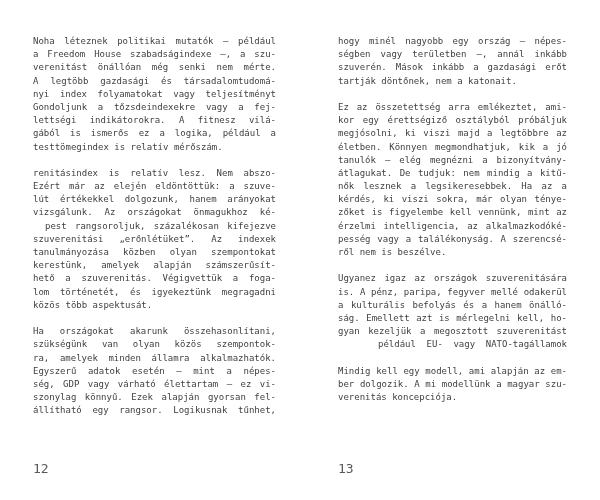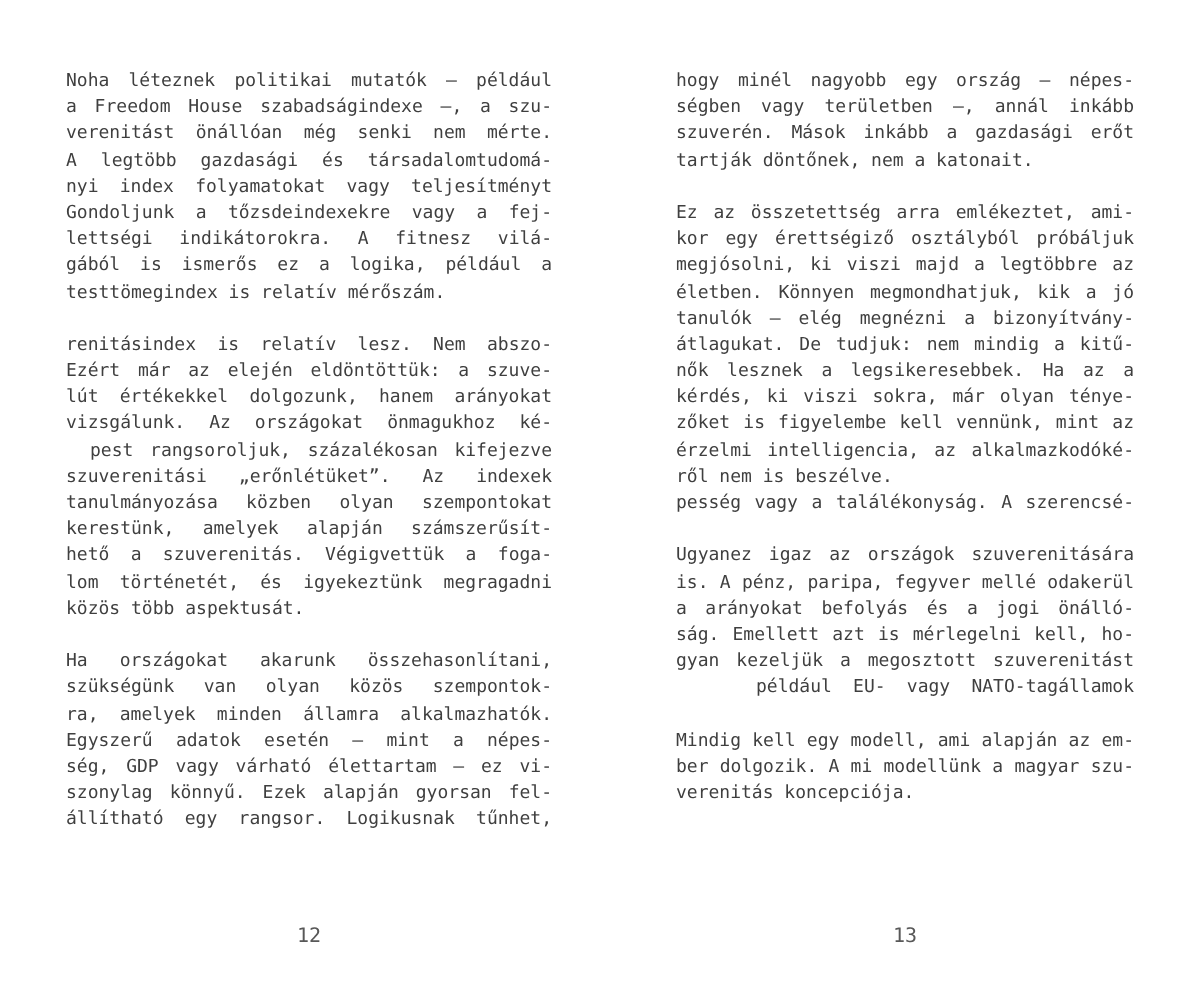--- a/index.html
+++ b/index.html
@@ -33,24 +33,23 @@
     text-align: justify;
     text-align-last: justify;
     overflow: hidden;
   }
   .line.plast {
     text-align-last: left;
   }
   .page-number {
     position: absolute;
     top: 464px;
-    font-size: 10px;
+    font-size: 13px;
     line-height: 10px;
     color: #585858;
-    text-align: center;
   }
   #pn-left  { left: 33px;  width: 243px; }
   #pn-right { left: 338px; width: 229px; }
 </style>
 </head>
 <body>
 
 <div class="spread" style="background: rgb(255, 255, 255);">
   <div class="page-col" id="page-left">
     <div>
@@ -101,27 +100,27 @@
           <div class="line" style="color: rgb(63, 63, 63);">Ez az összetettség arra emlékeztet, ami-</div>
           <div class="line" style="color: rgb(63, 63, 63);">kor egy érettségiző osztályból próbáljuk</div>
           <div class="line" style="color: rgb(63, 63, 63);">megjósolni, ki viszi majd a legtöbbre az</div>
           <div class="line" style="color: rgb(63, 63, 63);">életben. Könnyen megmondhatjuk, kik a jó</div>
           <div class="line" style="color: rgb(63, 63, 63);">tanulók — elég megnézni a bizonyítvány-</div>
           <div class="line" style="color: rgb(63, 63, 63);">átlagukat. De tudjuk: nem mindig a kitű-</div>
           <div class="line" style="color: rgb(63, 63, 63);">nők lesznek a legsikeresebbek. Ha az a</div>
           <div class="line" style="color: rgb(63, 63, 63);">kérdés, ki viszi sokra, már olyan ténye-</div>
           <div class="line" style="color: rgb(63, 63, 63);">zőket is figyelembe kell vennünk, mint az</div>
           <div class="line" style="color: rgb(63, 63, 63);">érzelmi intelligencia, az alkalmazkodóké-</div>
+          <div class="line" style="color: rgb(63, 63, 63);">pesség vagy a találékonyság. A szerencsé-</div>
           <div class="line plast" style="color: rgb(63, 63, 63);">ről nem is beszélve.</div>
-          <div class="line" style="color: rgb(63, 63, 63);">pesség vagy a találékonyság. A szerencsé-</div>
         </div>
         <div class="para">
           <div class="line" style="color: rgb(63, 63, 63);">Ugyanez igaz az országok szuverenitására</div>
           <div class="line" style="color: rgb(63, 63, 63);">is. A pénz, paripa, fegyver mellé odakerül</div>
-          <div class="line" style="color: rgb(63, 63, 63);">a arányokat befolyás és a jogi önálló-</div>
+          <div class="line" style="color: rgb(63, 63, 63);">a kulturális befolyás és a hanem önálló-</div>
           <div class="line" style="color: rgb(63, 63, 63);">ság. Emellett azt is mérlegelni kell, ho-</div>
           <div class="line" style="color: rgb(63, 63, 63);">gyan kezeljük a megosztott szuverenitást</div>
           <div class="line plast" style="color: rgb(63, 63, 63); padding-left: 40px;">például EU- vagy NATO-tagállamok esetén.</div>
         </div>
         <div class="para">
           <div class="line" style="color: rgb(63, 63, 63);">Mindig kell egy modell, ami alapján az em-</div>
           <div class="line" style="color: rgb(63, 63, 63);">ber dolgozik. A mi modellünk a magyar szu-</div>
           <div class="line plast" style="color: rgb(63, 63, 63);">verenitás koncepciója.</div>
         </div>
       </div>

